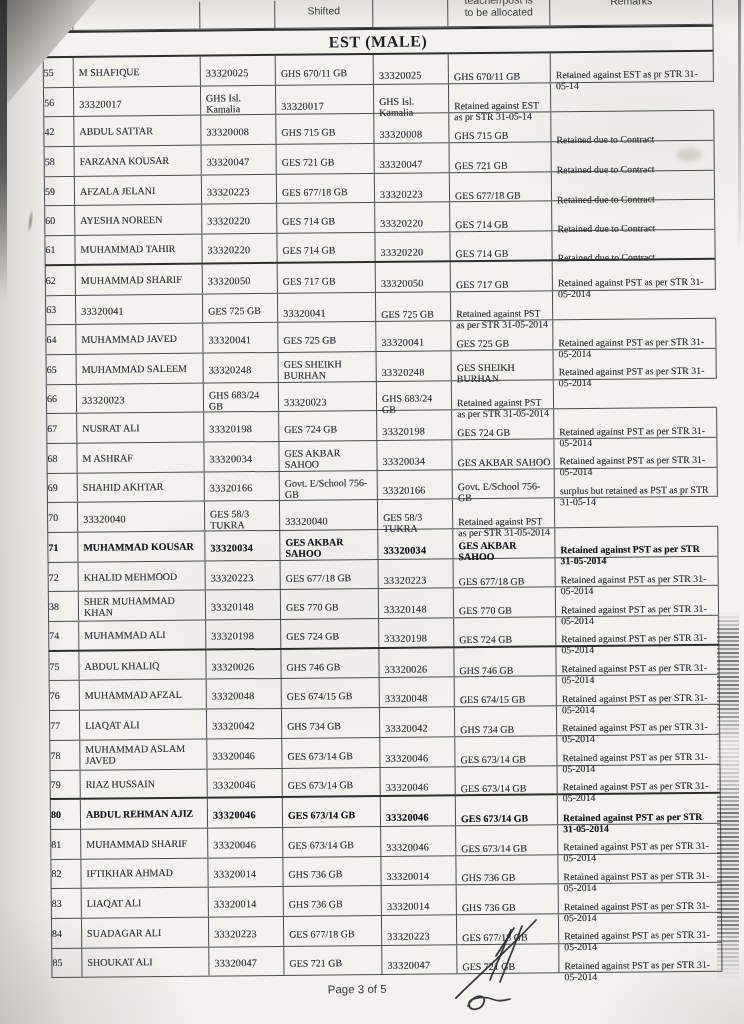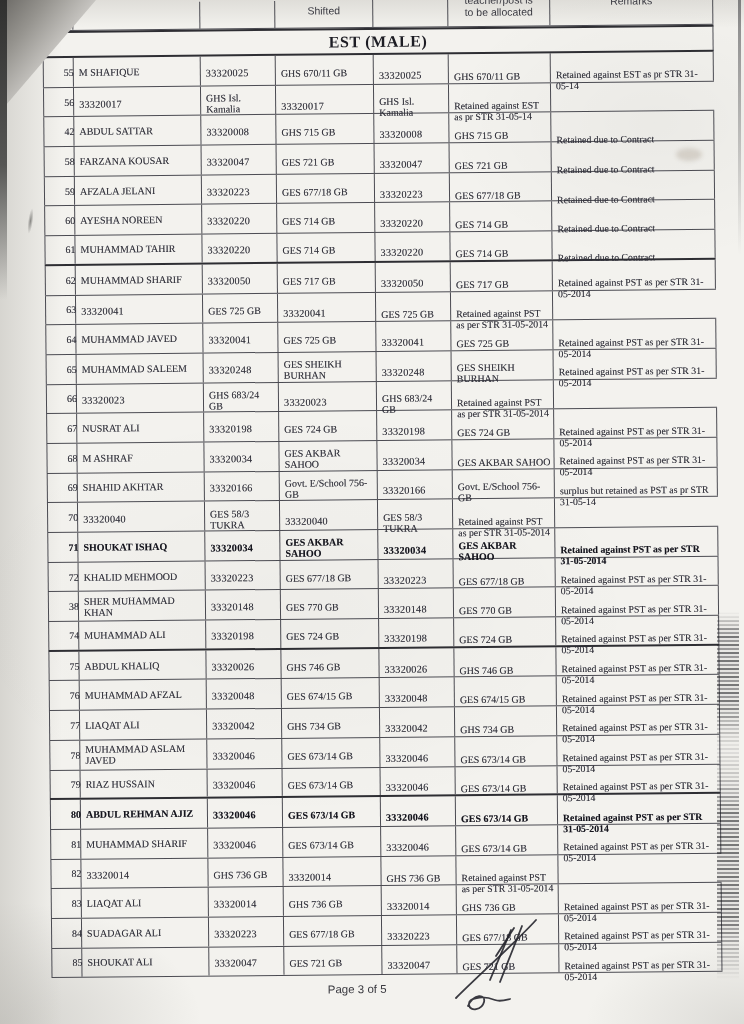--- a/index.html
+++ b/index.html
@@ -85,21 +85,21 @@
     border-left:1px solid var(--line);border-right:1px solid var(--line);
     display:flex;align-items:center;justify-content:center;
     font-weight:700;font-size:16px;letter-spacing:.6px;color:#1d1d24;
   }
 
   .row{height:29.7px;border-bottom:1px solid var(--line);}
   .row.thick{border-bottom:2px solid var(--heavy);}
   .row .c{border-right:1px solid var(--line);display:flex;align-items:center;
     padding:1px 3px 1px 5px;font-size:10px;line-height:11px;overflow:visible;
     text-shadow:0 0 .4px rgba(40,40,55,.45);}
-  .row .c1{border-left:1px solid var(--line);padding-left:20px;}
+  .row .c1{border-left:1px solid var(--line);padding-left:0;}
   .row .c3,.row .c5{font-size:10.3px;letter-spacing:.2px;}
   .row .c3 .v{transform:translateY(2px);}
   .row .c4 .v{transform:translateY(3px);}
   .row .c5 .v{transform:translateY(6px);}
   .row .c6 .v{transform:translateY(8px);}
   .row .c7{font-size:9.8px;}
   .row .c7 .v{transform:translateY(13px);}
   .row.bold .c{font-weight:700;color:#15151d;}
 
   .footer{
@@ -495,21 +495,21 @@
             </div>
     <div class="c c7">
               <span class="v">Retained against PST as per STR 31-05-2014</span>
             </div>
   </div>
           <div class="grid row bold">
     <div class="c c1">
               <span class="v">71</span>
             </div>
     <div class="c c2">
-              <span class="v">SHOUKAT ISHAQ</span>
+              <span class="v">MUHAMMAD KOUSAR</span>
             </div>
     <div class="c c3">
               <span class="v">33320034</span>
             </div>
     <div class="c c4">
               <span class="v">GES AKBAR SAHOO</span>
             </div>
     <div class="c c5">
               <span class="v">33320034</span>
             </div>
@@ -746,20 +746,23 @@
     <div class="c c6">
               <span class="v">GES 673/14 GB</span>
             </div>
     <div class="c c7">
               <span class="v">Retained against PST as per STR 31-05-2014</span>
             </div>
   </div>
           <div class="grid row">
     <div class="c c1">
               <span class="v">82</span>
+            </div>
+    <div class="c c2">
+              <span class="v">IFTIKHAR AHMAD</span>
             </div>
     <div class="c c3">
               <span class="v">33320014</span>
             </div>
     <div class="c c4">
               <span class="v">GHS 736 GB</span>
             </div>
     <div class="c c5">
               <span class="v">33320014</span>
             </div>

